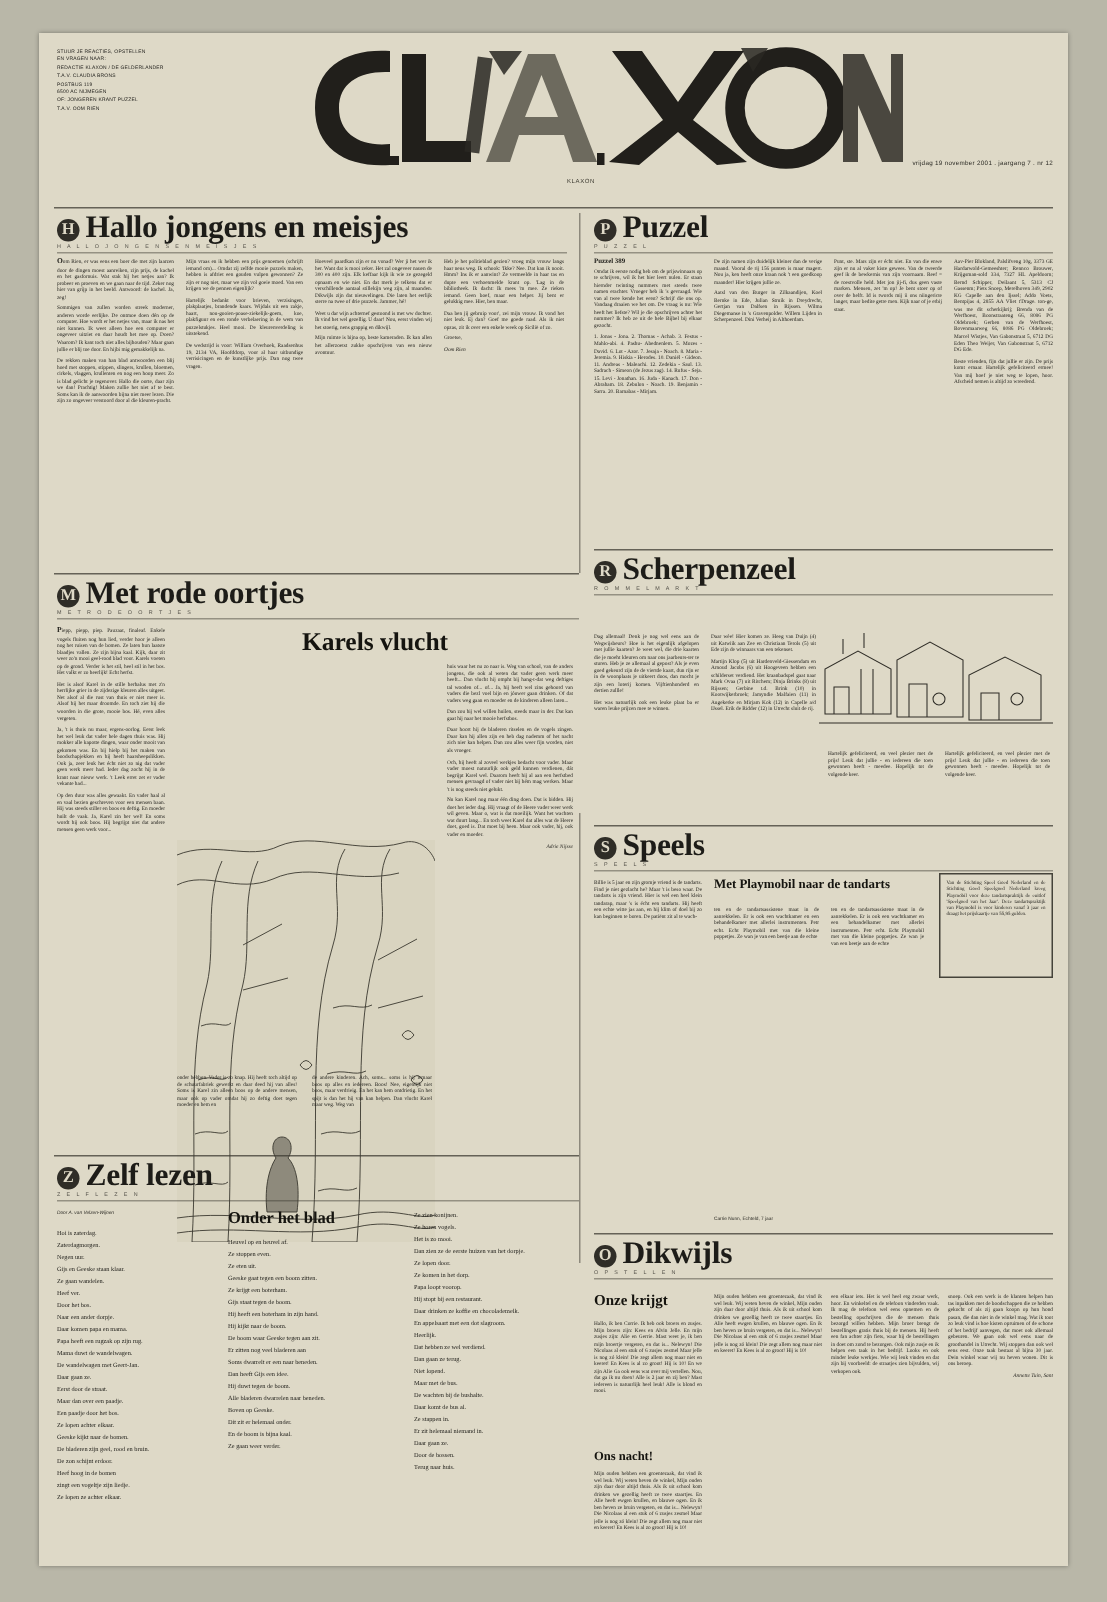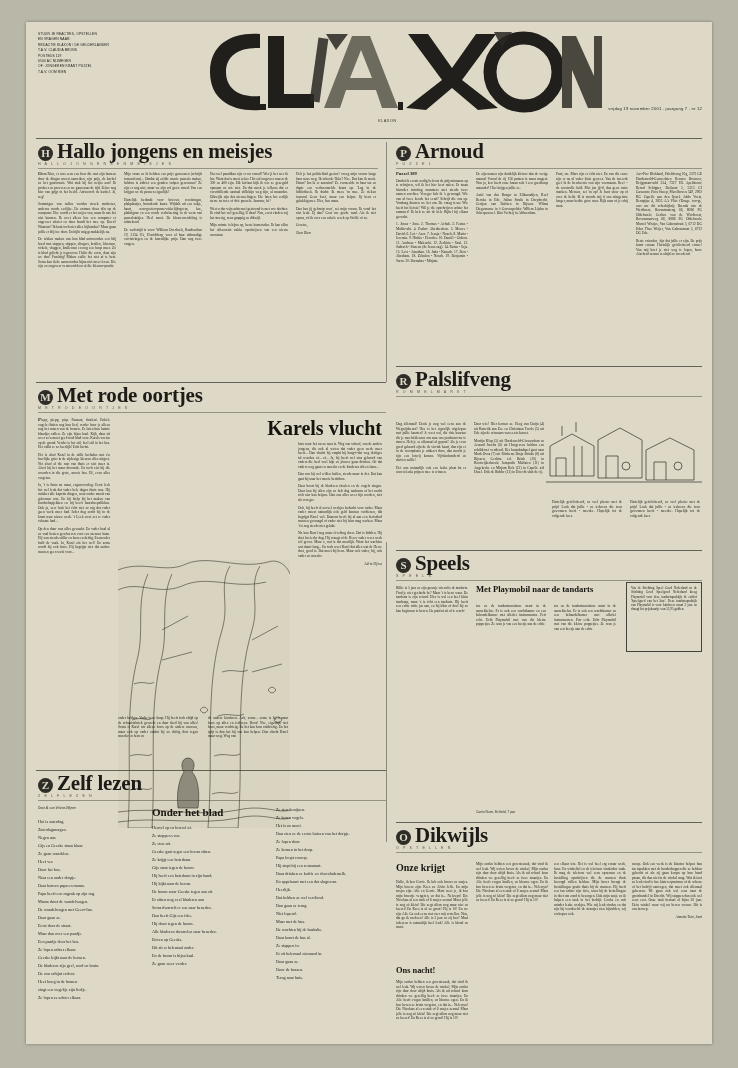--- a/index.html
+++ b/index.html
@@ -187,21 +187,21 @@
     <p>Daa ben jij gebruip voor', zei mijn vrouw. Ik vond het niet leuk. Ej dan? Goef me goede raad. Als ik niet opzas, zit ik over een enkele week op Sicilië of zo.</p>
     <p>Groetse,</p>
     <div class="sig">Oom Rien</div>
   </div>
 
   <div class="vrule" style="left:360px;top:120px;height:240px;"></div>
 
   <div class="block" style="left:370px;top:120px;width:306px;">
     <div style="display:flex;align-items:flex-end;gap:2px;">
       <span class="ornament">P</span>
-      <div class="dropcap-head">Arnoud</div>
+      <div class="dropcap-head">Puzzel</div>
     </div>
     <div class="head-sub">P U Z Z E L</div>
   </div>
   <div class="hr thin block" style="left:370px;top:146px;width:306px;"></div>
 
   <div class="block col-text" style="left:370px;top:150px;width:72px;height:190px;overflow:hidden;">
     <div class="sub-title">Puzzel 389</div>
     <p>Omdat ik eerste nodig heb om de prijswinnaars op te schrijven, wil ik het hier leert nulen. Er staan hiernder twinting nummers met steeds twee namen erachter. Vroeger heb ik 's gevraagd. Wie van al twee kende het eerst? Schrijf die ons op. Vandaag draaien we het om. De vraag is nu: Wie heeft het liefste? Wil je die opschrijven achter het nummer? Ik heb ze uit de hele Bijbel bij elkaar gezocht.</p>
     <p>1. Jonas - Jona. 2. Thomas - Achab. 3. Festus - Mahlo-abi. 4. Pashu- Abednenlem. 5. Mozes - David. 6. Lot - Azor. 7. Jesaja - Noach. 8. Maria - Jeremia. 9. Hiskia - Herodes. 10. Daniël - Gideon. 11. Andreas - Maleachi. 12. Zedekia - Saul. 13. Sadrach - Simeon (de Jezus zag). 14. Rufus - Seja. 15. Levi - Jonathan. 16. Juda - Kanach. 17. Don - Abraham. 18. Zebulon - Noach. 19. Benjamin - Sarra. 20. Barnabas - Mirjam.</p>
   </div>
@@ -214,21 +214,21 @@
   </div>
   <div class="block col-text" style="left:610px;top:150px;width:66px;height:190px;overflow:hidden;">
     <p>Aav-Pier Blokland, Palslifveng 10g, 3373 GE Hardarwold-Gemeeshter; Rennco Brouwer, Krijgsman-sold 334, 7327 HL Apeldoorn; Bernd Schipper, Deilaant 5, 5313 CJ Gassenm; Piets Snoep, Merelhoven 349, 2902 KG Capelle aan den Ijssel; Addo Voets, Bentpijas 4, 2855 AA Vliet t'Drage. ton-ge, was me dit scherkijkrij; Brenda van de Werfhoest, Boonstraateng 66, 8086 PG Oldebroek; Gerben van de Werfhoest, Bovenmaarweg 66, 8086 PG Oldebroek; Marcel Wistjes, Van Gabonstraat 5, 6712 DG Eden Theo Weijer, Van Gabonstraat 5, 6712 DG Ede.</p>
     <p>Beste vrienden, fijn dat jullie er zijn. De prijs komt ernaar. Hartelijk gefeliciteerd ermee! Van mij hoef je niet weg te lopen, hoor. Afscheid nemen is altijd zo wreedend.</p>
   </div>
 
   <div class="hr block" style="left:370px;top:344px;width:306px;"></div>
   <div class="block" style="left:370px;top:348px;width:306px;">
     <div style="display:flex;align-items:flex-end;gap:2px;">
       <span class="ornament">R</span>
-      <div class="dropcap-head">Palslifveng</div>
+      <div class="dropcap-head">Scherpenzeel</div>
     </div>
     <div class="head-sub">R O M M E L M A R K T</div>
   </div>
   <div class="hr thin block" style="left:370px;top:374px;width:306px;"></div>
 
   <div class="block col-text" style="left:370px;top:400px;width:70px;height:120px;overflow:hidden;">
     <p>Dag allemaal! Denk je nog wel eens aan de Wegwijsbeurs? Hoe is het eigenlijk afgelopen met jullie kaarten? Je weet wel, die drie kaarten die je moeht kleuren om naar ons jaarbeurs-ter te sturen. Heb je ze allemaal al gepost? Als je even goed gekeurd zijn de de viertde kaart, dun rijn er in de woonplaats je uitkeert doos, dan mocht je zijn een loterij komen. Vijftienhonderd en dertien zullle!</p>
     <p>Het was natuurlijk ook een leuke plaat ba er waren leuke prijzen mee te winnen.</p>
   </div>
   <div class="block col-text" style="left:448px;top:400px;width:70px;height:120px;overflow:hidden;">
@@ -271,21 +271,21 @@
   <div class="hr thin block" style="left:12px;top:390px;width:348px;"></div>
 
   <div class="block col-text" style="left:12px;top:396px;width:72px;height:340px;overflow:hidden;">
     <p class="first">Piepp, piepp, piep. Pauzaat, finaleaf. Enkele vogels fluiten nog hun lied, verder hoor je alleen nog het ruisen van de bomen. Ze laten hun laatste blaadjes vallen. Ze zijn bijna kaal. Kijk, daar zit weer zo'n mooi geel-rood blad voor. Karels voeten op de grond. Verder is het stil, heel stil in het bos. Het valkt er zo heerlijk! Echt herfst.</p>
     <p>Het is alsof Karel in de stille herhalus met z'n herrlijke grier in de zijdezige kleuren alles uitgeet. Net alsof al die rust van thuis er niet meer is. Alsof hij het maar droomde. En toch ziet hij die woorden in die grote, mooie bos. Hé, even alles vergeten.</p>
     <p>Ja, 't is thuis nu maar, ergens-oorlog. Eerst leek het wel leuk dat vader hele dagen thuis was. Hij mokker alle kapotte dingen, waar onder mooit van gekomen was. En bij hielp bij het maken van boodschapjekken en hij heeft haarsheepslikken. Ook ja, zeer leuk het écht niet zo nig dat vader geen werk meer had. Ieder dag zocht hij in de krant naar nieuw werk. 't Leek erret zet er vader vekante had...</p>
     <p>Op den duur was alles gewaakt. En vader haal al en vaal bezien geschreven voor een mensen baan. Hij was steeds stiller en boos en deftig. En moeder huilt de vaak. Ja, Karel zin her wel! En soms wordt hij ook boos. Hij begrijpt niet dat andere mensen geen werk voor...</p>
   </div>
 
   <div class="block" style="left:92px;top:396px;width:264px;">
-    <div class="big-title" style="font-size:20px;line-height:20px;text-align:right;">Karels vlucht</div>
+    <div class="big-title" style="font-size:17px;line-height:20px;text-align:center;">Karels vlucht</div>
   </div>
 
   <div class="block illus" style="left:92px;top:420px;width:172px;height:268px;">
     <svg width="172" height="268" viewBox="0 0 172 268">
       <rect width="172" height="268" fill="#d9d4c0"></rect>
       <g stroke="#3a382f" fill="none" stroke-width=".6">
 
         <path d="M10 268 C14 200 6 150 20 96 C26 70 18 40 30 14"></path>
         <path d="M34 268 C38 200 30 150 44 96 C50 70 42 40 54 14"></path>
         <path d="M10 268 L34 268"></path>

